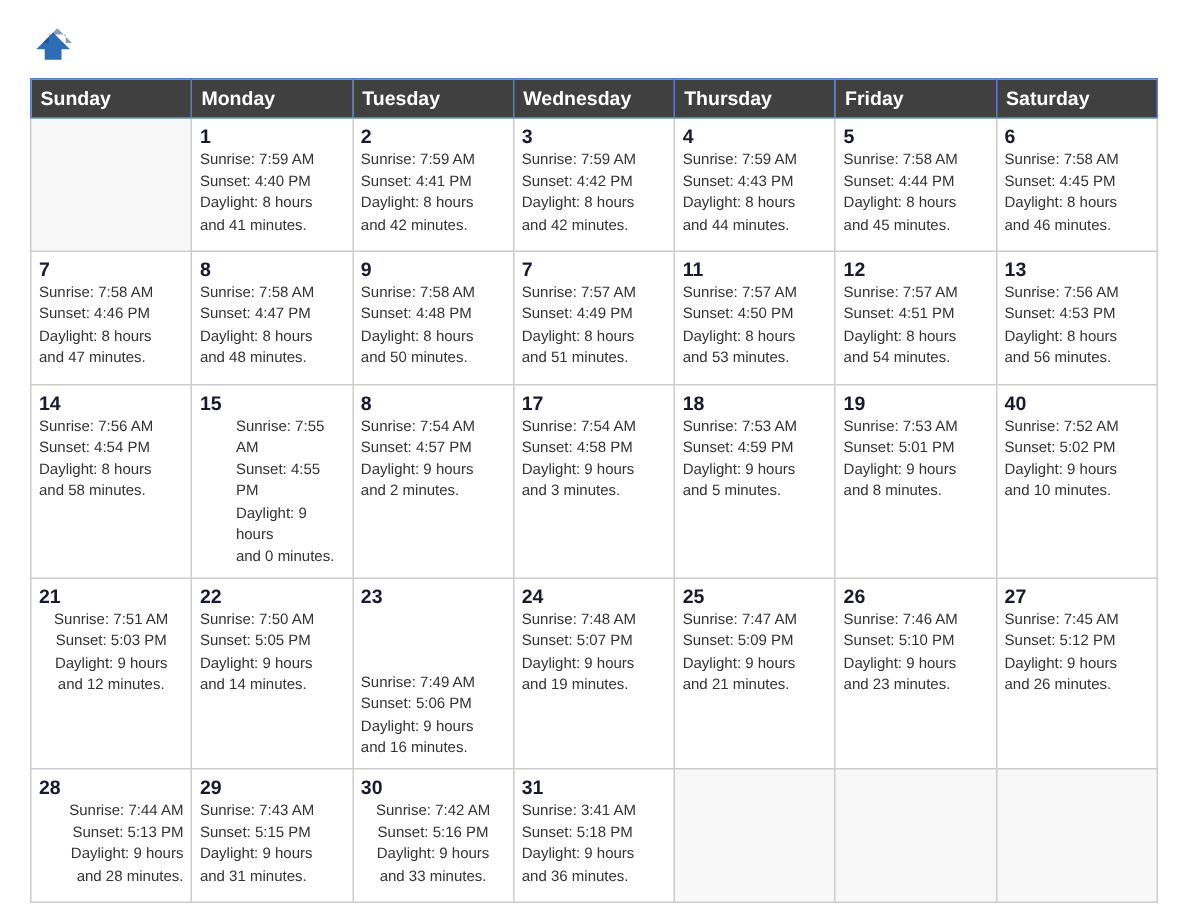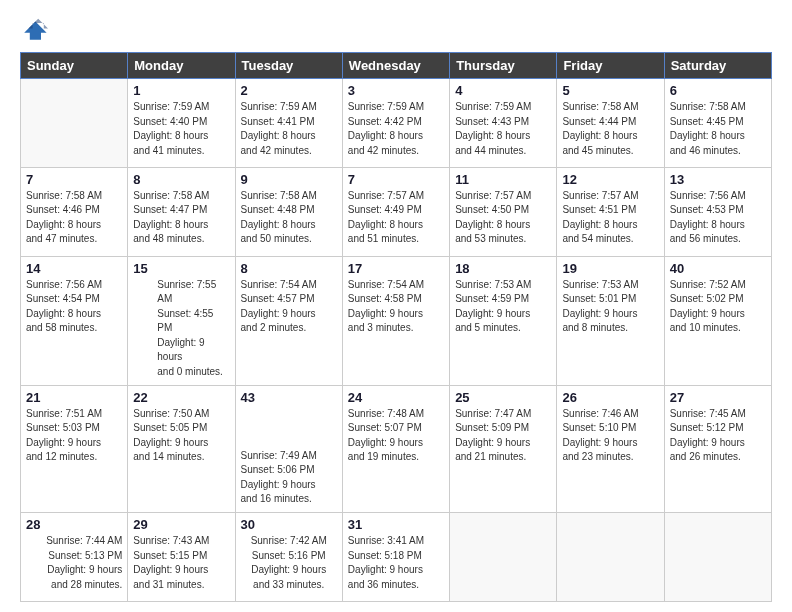--- a/index.html
+++ b/index.html
@@ -276,34 +276,34 @@
             <span class="day-num">40</span>
             <div class="day-info" style="white-space: pre-line;">Sunrise: 7:52 AM
 Sunset: 5:02 PM
 Daylight: 9 hours
 and 10 minutes.</div>
           </td>
         </tr>
         <tr>
           <td>
             <span class="day-num">21</span>
-            <div class="day-info" style="white-space: pre-line;">Sunrise: 7:51 AM
+            <div class="day-info" style="white-space: pre-line; text-align: center;">Sunrise: 7:51 AM
 Sunset: 5:03 PM
 Daylight: 9 hours
 and 12 minutes.</div>
           </td>
           <td>
             <span class="day-num">22</span>
             <div class="day-info" style="white-space: pre-line;">Sunrise: 7:50 AM
 Sunset: 5:05 PM
 Daylight: 9 hours
 and 14 minutes.</div>
           </td>
           <td>
-            <span class="day-num">43</span>
+            <span class="day-num">23</span>
             <div class="day-info" style="white-space: pre-line; margin-top: 44px;">Sunrise: 7:49 AM
 Sunset: 5:06 PM
 Daylight: 9 hours
 and 16 minutes.</div>
           </td>
           <td>
             <span class="day-num">24</span>
             <div class="day-info" style="white-space: pre-line;">Sunrise: 7:48 AM
 Sunset: 5:07 PM
 Daylight: 9 hours

